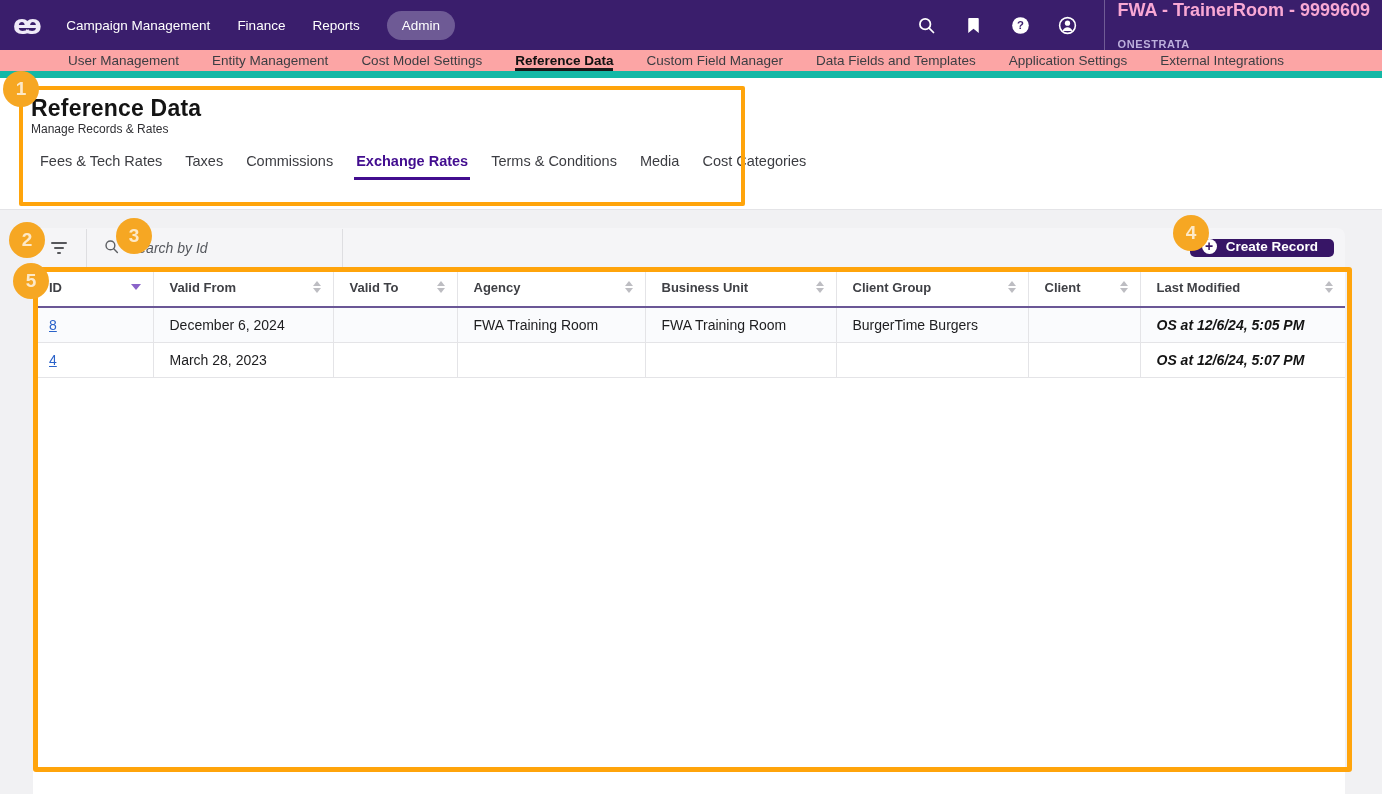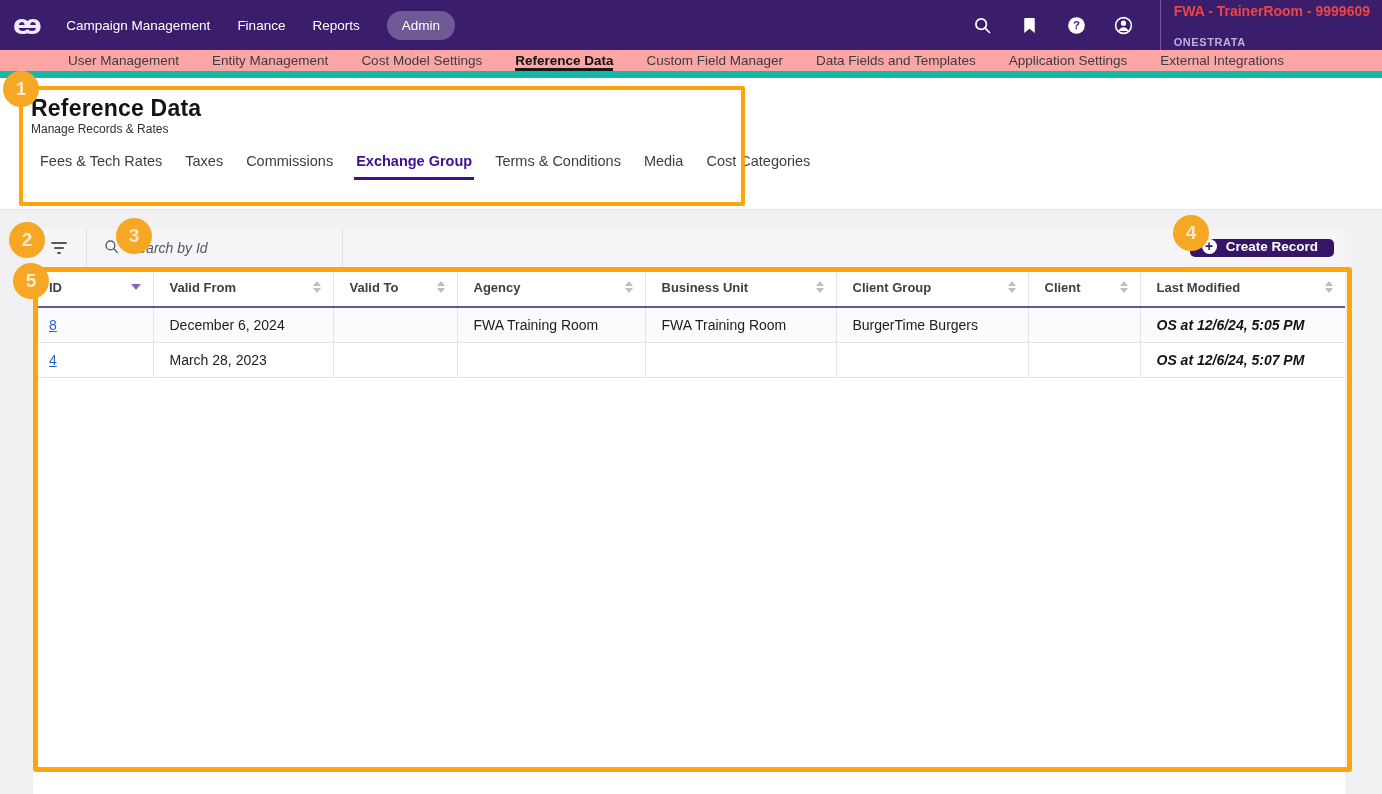--- a/index.html
+++ b/index.html
@@ -12,21 +12,21 @@
            font-size:26px; letter-spacing:-3px; line-height:1; cursor:pointer; display:flex; align-items:center; }
   .brand .e2 { display:inline-block; transform:scaleX(-1); margin-left:-1px; }
   .nav-items { display:flex; align-items:center; gap:27px; margin-left:25px; }
   .nav-items a { color:#fff; font-size:13.5px; font-weight:normal; text-decoration:none; }
   .nav-items a.pill { background:#6E5A95; padding:7px 15px; border-radius:16px; }
   .nav-right { position:absolute; right:0; top:0; height:50px; display:flex; align-items:center; }
   .nav-icon-btn { background:none; border:none; cursor:pointer; width:22px; height:22px; margin-right:25px; padding:0; }
   .nav-icon-btn svg { width:21px; height:21px; display:block; }
   .nav-divider { width:1px; height:50px; background:rgba(255,255,255,0.28); margin-right:13px; }
   .account { padding-right:12px; min-width:178px; cursor:pointer; }
-  .account .name { color:#ef4444; font-size:14px; font-weight:bold; white-space:nowrap; }
+  .account .name { color:#f9a8d4; font-size:18px; font-weight:bold; white-space:nowrap; }
   .account .org  { color:#BDB0DC; font-size:11px; font-weight:bold; letter-spacing:0.6px; margin-top:17px; }
 
   
   .subnav { height:28px; background:#fca5a5; border-bottom:7px solid #14b8a6; display:flex; align-items:stretch;
             gap:33px; padding-left:68px; }
   .subnav a { color:#3C3D42; font-size:13.5px; text-decoration:none; display:flex; align-items:center;
               border-bottom:3px solid transparent; padding-top:2px; }
   .subnav a.active { color:#111; font-weight:bold; border-bottom-color:#1a1a1a; }
 
   
@@ -160,21 +160,21 @@
   <a href="#">External Integrations</a>
 </nav>
 
 <section class="page-header">
   <h1 class="page-title">Reference Data</h1>
   <p class="page-subtitle">Manage Records &amp; Rates</p>
   <div class="sub-tabs">
     <a href="#">Fees &amp; Tech Rates</a>
     <a href="#">Taxes</a>
     <a href="#">Commissions</a>
-    <a href="#" class="active">Exchange Group</a>
+    <a href="#" class="active">Exchange Rates</a>
     <a href="#">Terms &amp; Conditions</a>
     <a href="#">Media</a>
     <a href="#">Cost Categories</a>
   </div>
 </section>
 
 <main class="content">
 
   <div class="toolbar">
     <button class="icon-btn">

